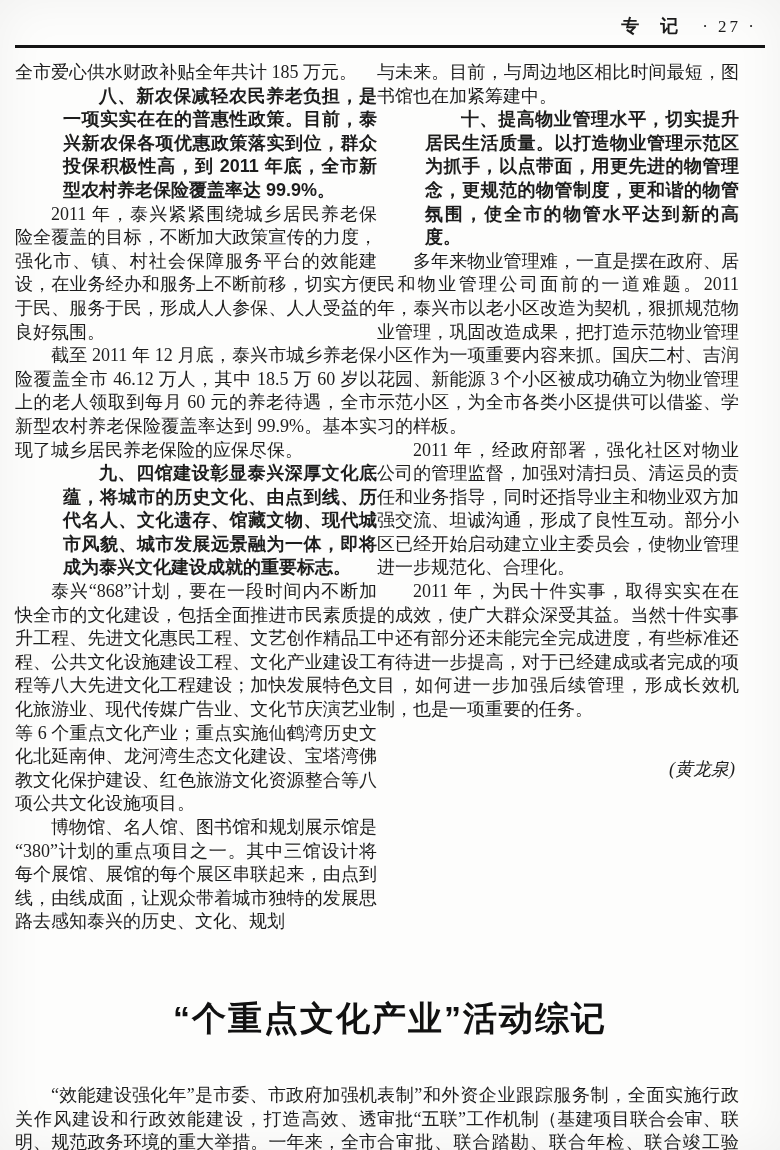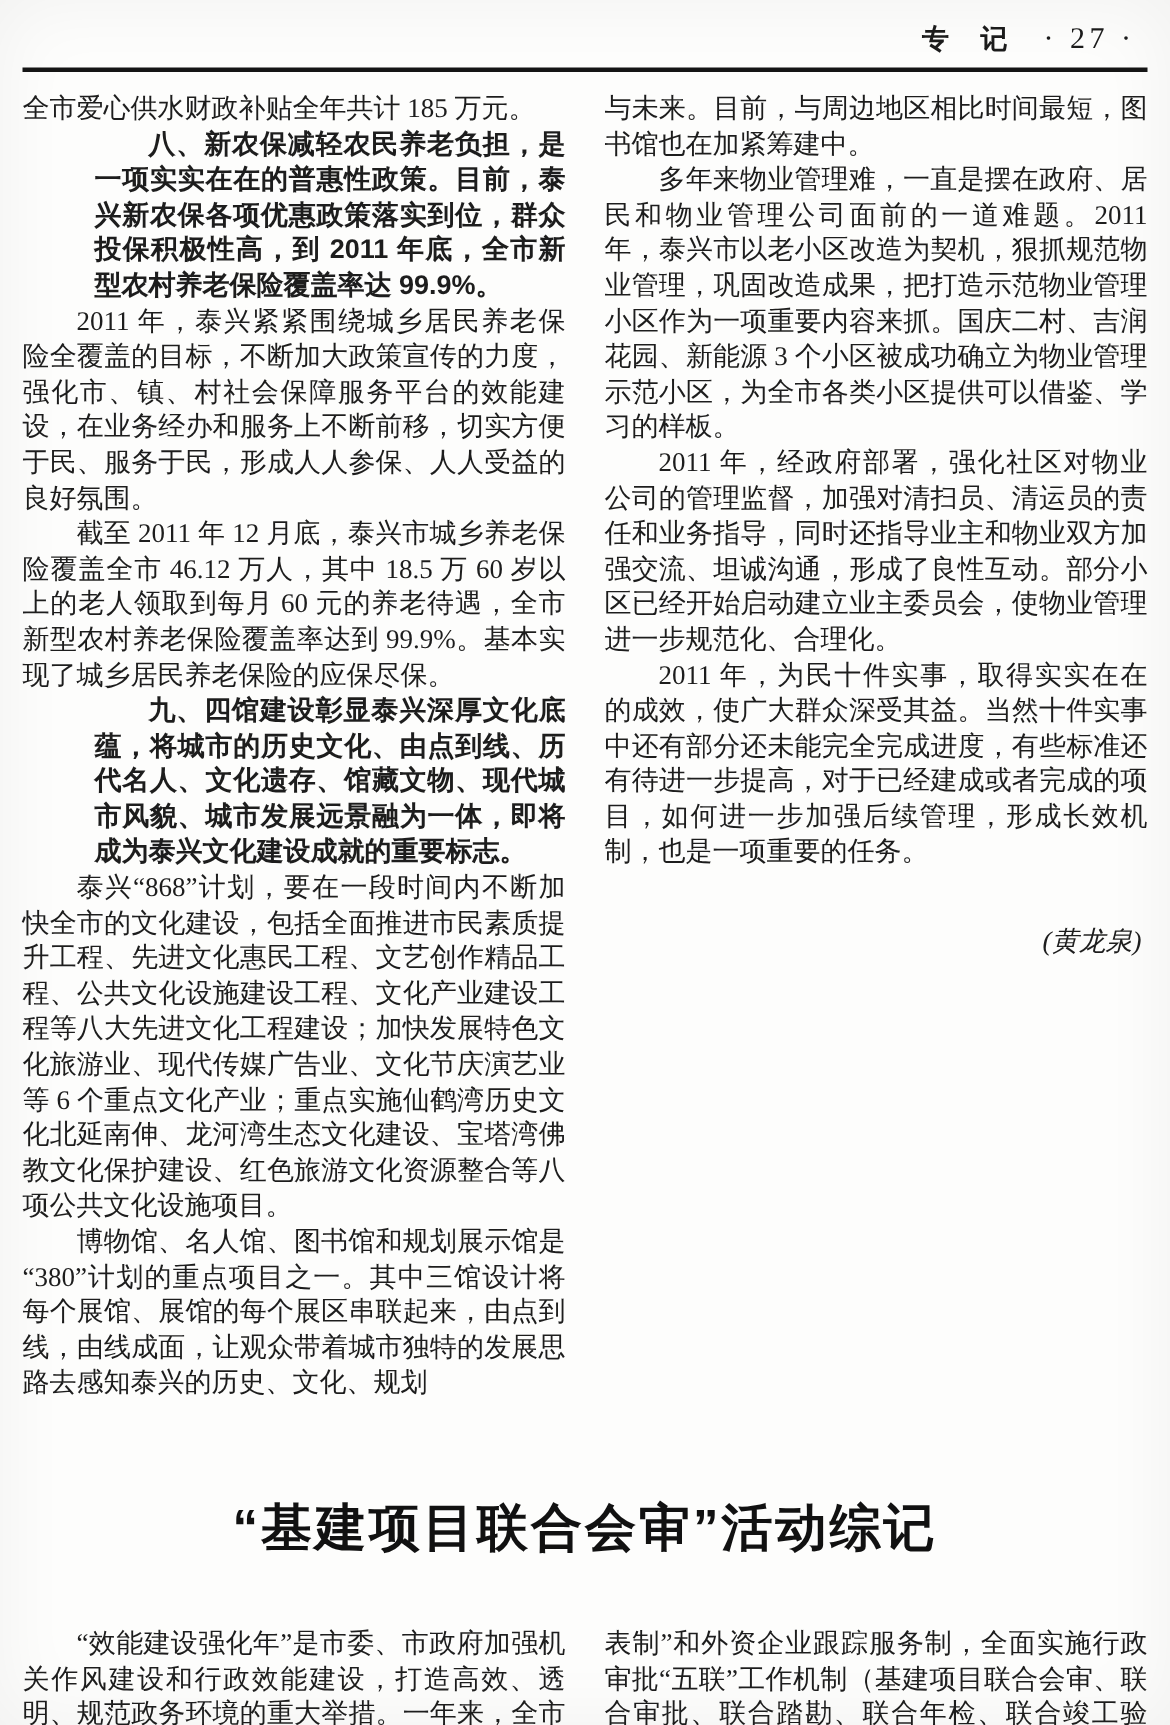--- a/index.html
+++ b/index.html
@@ -25,31 +25,30 @@
     padding-right: 8px;
     color: #1b1b1b;
   }
   .section-label {
     font-family: "Liberation Sans", sans-serif;
     font-weight: 700;
     font-size: 18px;
     letter-spacing: 8px;
   }
   .page-number {
-    font-size: 20px;
+    font-size: 17px;
     letter-spacing: 3px;
   }
   .rule {
     height: 3px;
     background: #151515;
     margin-top: 7px;
   }
   .cols {
     display: flex;
-    gap: 26px;
     margin-top: 13px;
   }
   .col { width: 362px; }
   .para {
     margin: 0;
     font-size: 18px;
     line-height: 23.6px;
     text-align: justify;
     text-justify: inter-ideograph;
     text-indent: 2em;
@@ -91,28 +90,29 @@
         <p class="para noindent"><span>全市爱心供水财政补贴全年共计 185 万元。</span></p>
         <p class="para bold"><span>八、新农保减轻农民养老负担，是一项实实在在的普惠性政策。目前，泰兴新农保各项优惠政策落实到位，群众投保积极性高，到 2011 年底，全市新型农村养老保险覆盖率达 99.9%。</span></p>
         <p class="para"><span>2011 年，泰兴紧紧围绕城乡居民养老保险全覆盖的目标，不断加大政策宣传的力度，强化市、镇、村社会保障服务平台的效能建设，在业务经办和服务上不断前移，切实方便于民、服务于民，形成人人参保、人人受益的良好氛围。</span></p>
         <p class="para"><span>截至 2011 年 12 月底，泰兴市城乡养老保险覆盖全市 46.12 万人，其中 18.5 万 60 岁以上的老人领取到每月 60 元的养老待遇，全市新型农村养老保险覆盖率达到 99.9%。基本实现了城乡居民养老保险的应保尽保。</span></p>
         <p class="para bold"><span>九、四馆建设彰显泰兴深厚文化底蕴，将城市的历史文化、由点到线、历代名人、文化遗存、馆藏文物、现代城市风貌、城市发展远景融为一体，即将成为泰兴文化建设成就的重要标志。</span></p>
         <p class="para"><span>泰兴“868”计划，要在一段时间内不断加快全市的文化建设，包括全面推进市民素质提升工程、先进文化惠民工程、文艺创作精品工程、公共文化设施建设工程、文化产业建设工程等八大先进文化工程建设；加快发展特色文化旅游业、现代传媒广告业、文化节庆演艺业等 6 个重点文化产业；重点实施仙鹤湾历史文化北延南伸、龙河湾生态文化建设、宝塔湾佛教文化保护建设、红色旅游文化资源整合等八项公共文化设施项目。</span></p>
         <p class="para"><span>博物馆、名人馆、图书馆和规划展示馆是“380”计划的重点项目之一。其中三馆设计将每个展馆、展馆的每个展区串联起来，由点到线，由线成面，让观众带着城市独特的发展思路去感知泰兴的历史、文化、规划</span></p>
       </div>
     <div class="col">
         <p class="para noindent"><span>与未来。目前，与周边地区相比时间最短，图书馆也在加紧筹建中。</span></p>
+        <p class="para bold"><span>十、提高物业管理水平，切实提升居民生活质量。以打造物业管理示范区为抓手，以点带面，用更先进的物管理念，更规范的物管制度，更和谐的物管氛围，使全市的物管水平达到新的高度。</span></p>
         <p class="para"><span>多年来物业管理难，一直是摆在政府、居民和物业管理公司面前的一道难题。2011 年，泰兴市以老小区改造为契机，狠抓规范物业管理，巩固改造成果，把打造示范物业管理小区作为一项重要内容来抓。国庆二村、吉润花园、新能源 3 个小区被成功确立为物业管理示范小区，为全市各类小区提供可以借鉴、学习的样板。</span></p>
         <p class="para"><span>2011 年，经政府部署，强化社区对物业公司的管理监督，加强对清扫员、清运员的责任和业务指导，同时还指导业主和物业双方加强交流、坦诚沟通，形成了良性互动。部分小区已经开始启动建立业主委员会，使物业管理进一步规范化、合理化。</span></p>
         <p class="para"><span>2011 年，为民十件实事，取得实实在在的成效，使广大群众深受其益。当然十件实事中还有部分还未能完全完成进度，有些标准还有待进一步提高，对于已经建成或者完成的项目，如何进一步加强后续管理，形成长效机制，也是一项重要的任务。</span></p>
         <p class="para kai align-right"><span>(黄龙泉)</span></p>
       </div>
   </div>
 
-  <h1 class="article-title">“基建项目联合会审”活动综记</h1>
+  <h1 class="article-title">“个重点文化产业”活动综记</h1>
 
   <div class="cols bottom-cols">
     <div class="col">
         <p class="para"><span>“效能建设强化年”是市委、市政府加强机关作风建设和行政效能建设，打造高效、透明、规范政务环境的重大举措。一年来，全市上下紧紧围绕主动服务、高效服务、创新服务、廉洁服务，积极深化改革、创新举措，大力治庸治懒治散，机关作风和行政效能建设取得明显成效。</span></p>
       </div>
     <div class="col">
         <p class="para noindent"><span>表制”和外资企业跟踪服务制，全面实施行政审批“五联”工作机制（基建项目联合会审、联合审批、联合踏勘、联合年检、联合竣工验收），全年共梳理服务事项 424 个，压缩审批时限 1 429 个工作日。目前，当场办结率达 17%，一周内办结率达 65%，与周边地区相比时间最短、环节最少。创新中介机构管理，实施涉企中介机构星级评定和积分量化考核，开展行业协会和社会团体专项治理，政务软环境建设对经济发展的影响力和辐射力日趋增强。</span></p>
       </div>
   </div>
 

